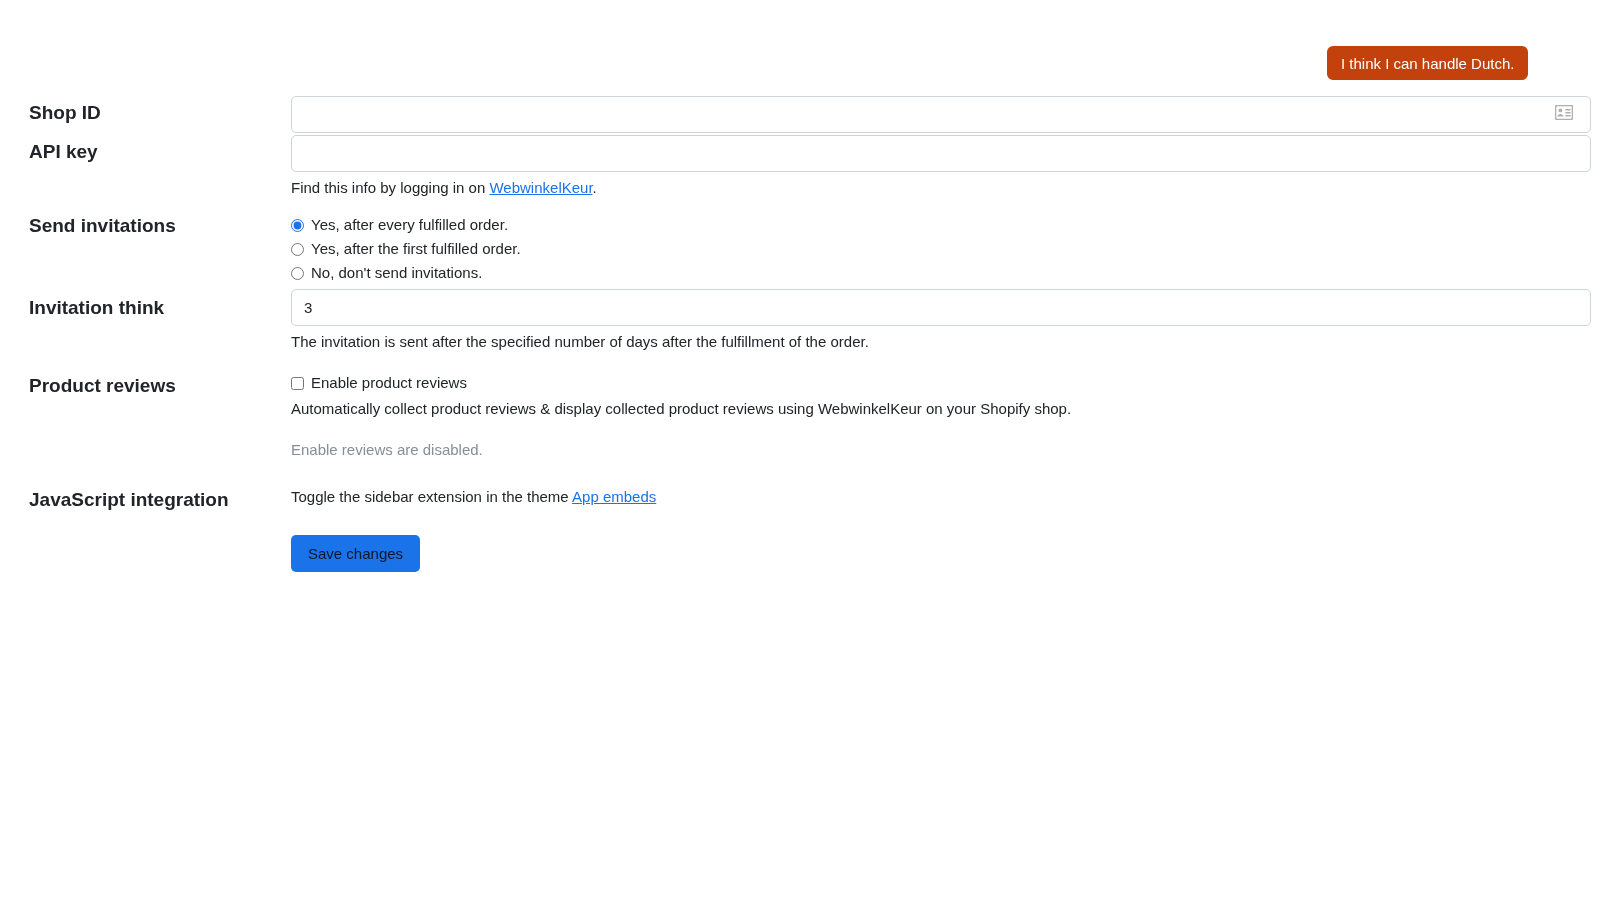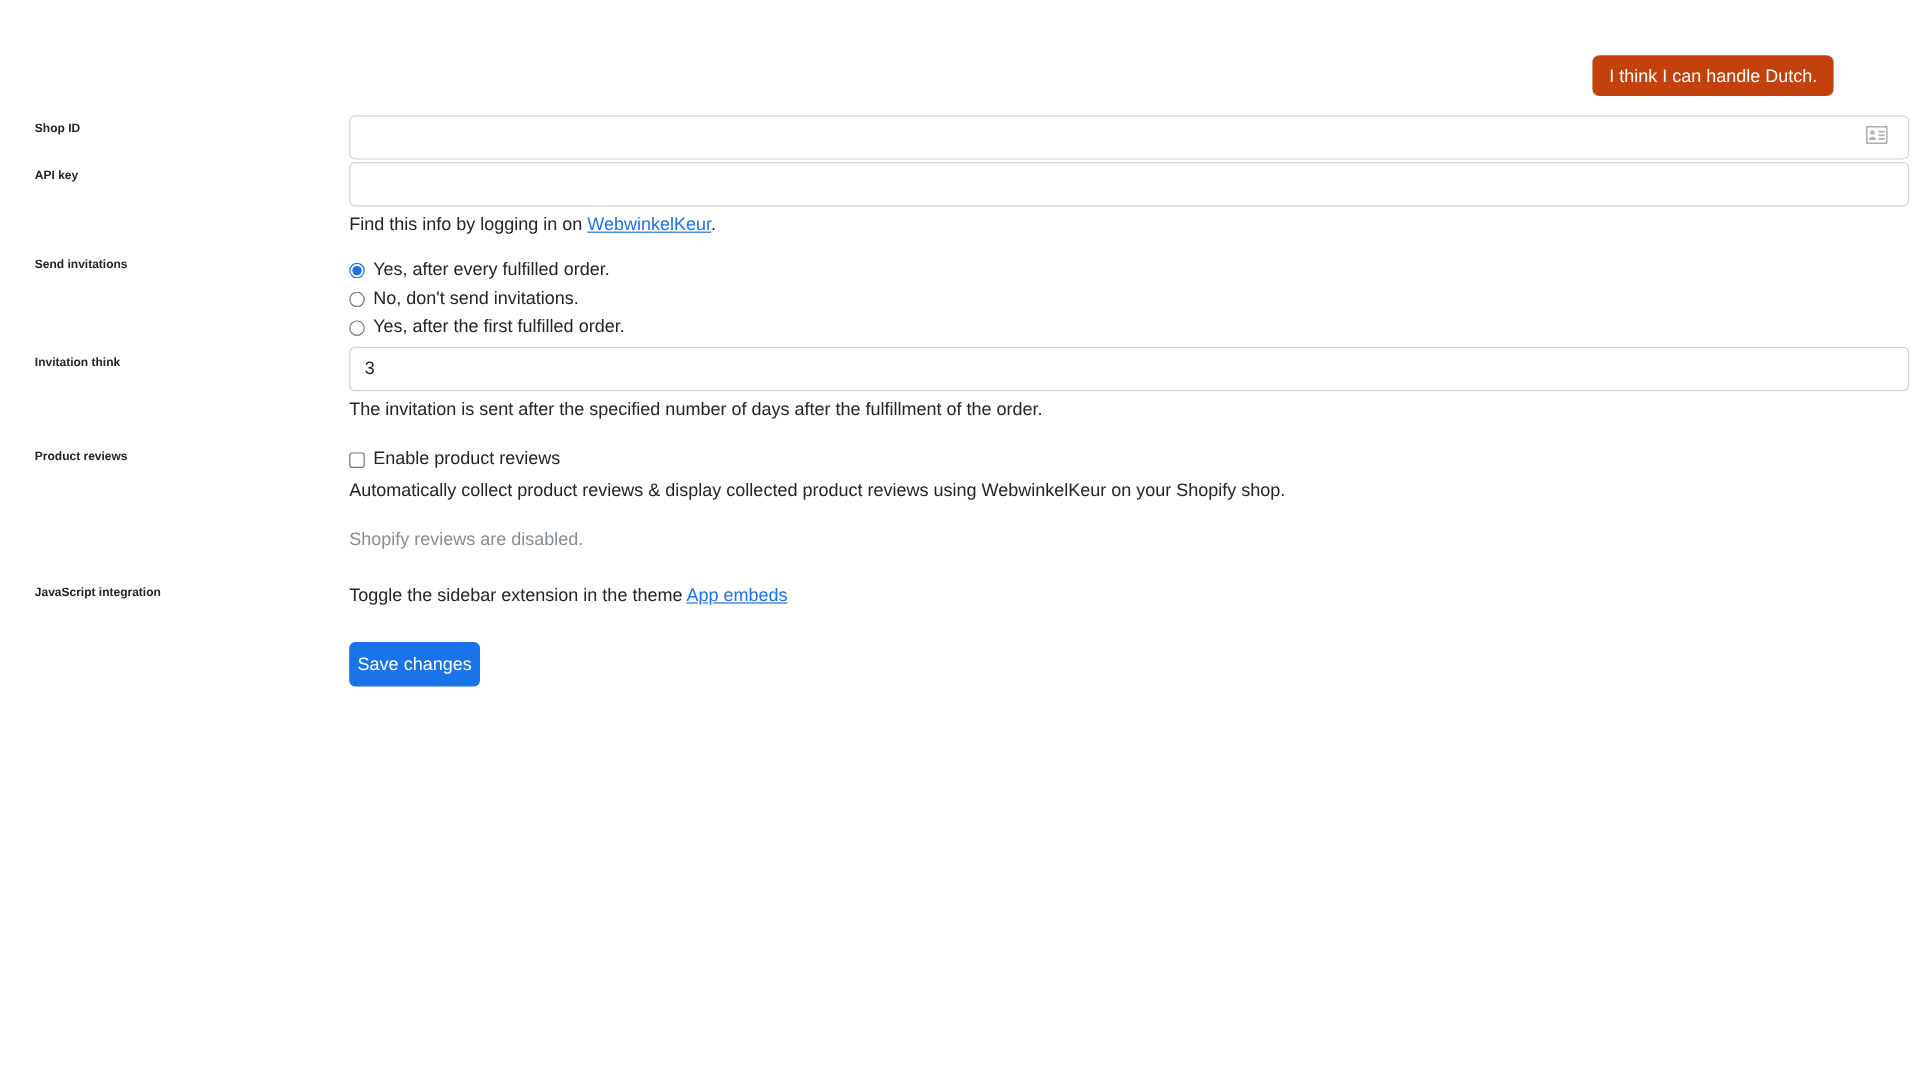--- a/index.html
+++ b/index.html
@@ -42,21 +42,21 @@
     left: 0;
     width: 1600px;
   }
   .row {
     position: relative;
     width: 100%;
   }
   .label {
     position: absolute;
     left: 29px;
-    font-size: 10px;
+    font-size: 19px;
     font-weight: bold;
     color: #212529;
     line-height: 1.2;
     white-space: nowrap;
   }
   .content {
     margin-left: 291px;
     padding-right: 0;
   }
 
@@ -111,26 +111,26 @@
   }
 
   .muted {
     font-size: 15px;
     color: #868e96;
   }
 
   .btn-save {
     display: inline-block;
     background: #1a73e8;
-    color: #ffffff;
+    color: #0f172a;
     border: none;
     border-radius: 5px;
     font-size: 15px;
     font-family: "Liberation Sans", sans-serif;
-    padding: 11px 7px;
+    padding: 11px 17px;
     cursor: pointer;
     line-height: 1;
   }
 </style>
 </head>
 <body>
 
 <div class="page">
 
   <div class="tooltip">
@@ -168,46 +168,46 @@
 
     <div class="row" style="height:76px; margin-top:15px;">
       <div class="label" style="top:2px;">Send invitations</div>
       <div class="content">
         <label class="radio-line">
           <input type="radio" name="send_invitations" checked="" style="">
           <span>Yes, after every fulfilled order.</span>
         </label>
         <label class="radio-line">
           <input type="radio" name="send_invitations" style="">
-          <span>No, don't send invitations.</span>
+          <span>Yes, after the first fulfilled order.</span>
         </label>
         <label class="radio-line">
           <input type="radio" name="send_invitations" style="">
-          <span>Yes, after the first fulfilled order.</span>
+          <span>No, don't send invitations.</span>
         </label>
       </div>
     </div>
 
     <div class="row" style="height:70px;">
       <div class="label" style="top:8px;">Invitation think</div>
       <div class="content">
         <input class="field" type="text" value="3" style="">
         <div class="helptext">The invitation is sent after the specified number of days after the fulfillment of the order.</div>
       </div>
     </div>
 
     <div class="row" style="height:104px; margin-top:12px;">
       <div class="label" style="top:4px;">Product reviews</div>
       <div class="content">
         <label class="check-line">
           <input type="checkbox" style="">
           <span>Enable product reviews</span>
         </label>
         <div class="helptext" style="margin-top:4px;">Automatically collect product reviews &amp; display collected product reviews using WebwinkelKeur on your Shopify shop.</div>
-        <div class="muted" style="margin-top:22px;">Shopify reviews are disabled.</div>
+        <div class="muted" style="margin-top:22px;">Enable reviews are disabled.</div>
       </div>
     </div>
 
     <div class="row" style="height:38px; margin-top:12px;">
       <div class="label" style="top:2px;">JavaScript integration</div>
       <div class="content">
         <div class="helptext" style="margin-top:0;"><span>Toggle the sidebar extension in the theme </span><a class="link" href="#">App embeds</a></div>
       </div>
     </div>
 

